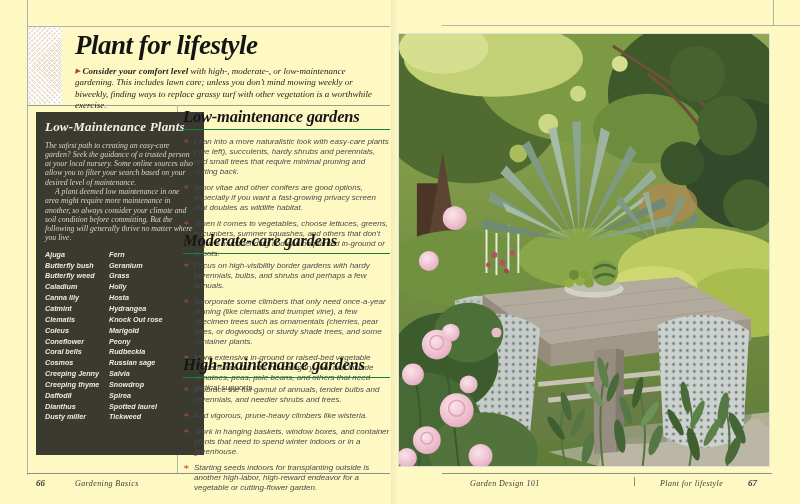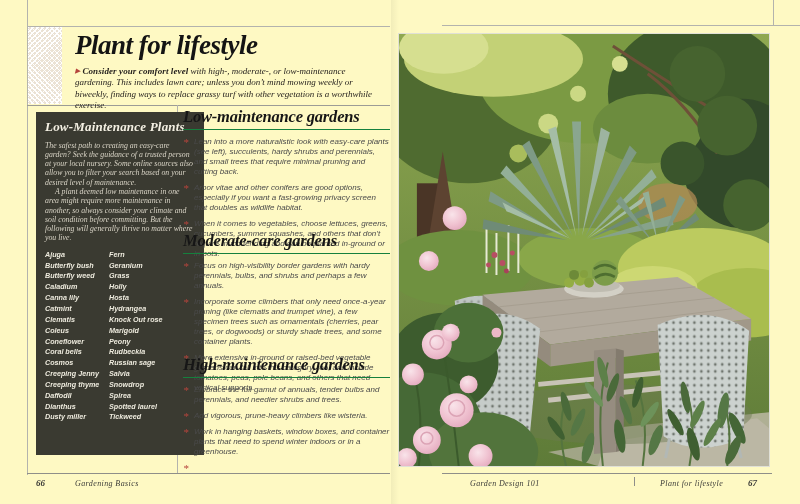--- a/index.html
+++ b/index.html
@@ -153,21 +153,21 @@
           <li><span class="bul">*</span><span class="btxt">Incorporate some climbers that only need once-a-year pruning (like clematis and trumpet vine), a few specimen trees such as ornamentals (cherries, pear trees, or dogwoods) or sturdy shade trees, and some container plants.</span></li>
           <li><span class="bul">*</span><span class="btxt">More extensive in-ground or raised-bed vegetable gardens can fall into this category, too, and include tomatoes, peas, pole beans, and others that need vertical supports.</span></li>
         </ul>
     </section>
     <section class="gsec" style="top:248px;">
       <h2>High-maintenance gardens</h2>
       <ul>
           <li><span class="bul">*</span><span class="btxt">Embrace the full gamut of annuals, tender bulbs and perennials, and needier shrubs and trees.</span></li>
           <li><span class="bul">*</span><span class="btxt">Add vigorous, prune-heavy climbers like wisteria.</span></li>
           <li><span class="bul">*</span><span class="btxt">Work in hanging baskets, window boxes, and container plants that need to spend winter indoors or in a greenhouse.</span></li>
-          <li><span class="bul">*</span></li>
+          <li><span class="bul">*</span><span class="btxt">Starting seeds indoors for transplanting outside is another high-labor, high-reward endeavor for a vegetable or cutting-flower garden.</span></li>
         </ul>
     </section>
   </div>
 
   <figure class="photo" style="margin:0;">
     <svg viewBox="0 0 372 434" preserveAspectRatio="none">
       <defs>
         <linearGradient id="canopy" x1="0" y1="0" x2="0" y2="1">
           <stop offset="0" stop-color="#8fa851"></stop>
             <stop offset="1" stop-color="#5e7b38"></stop>

